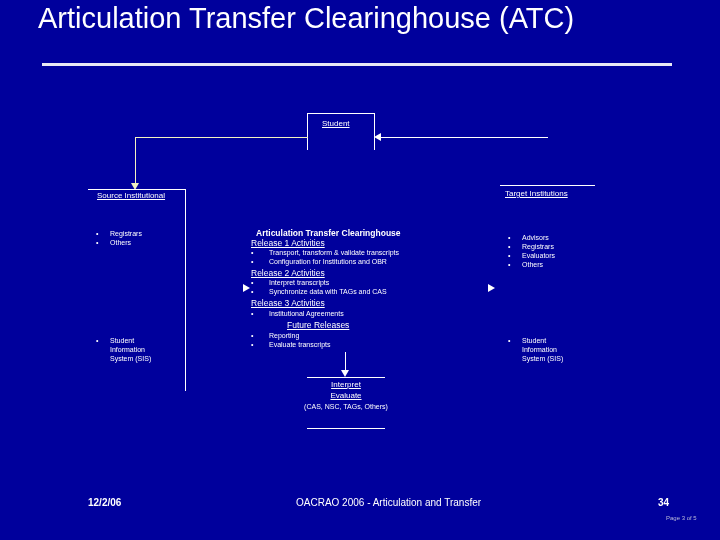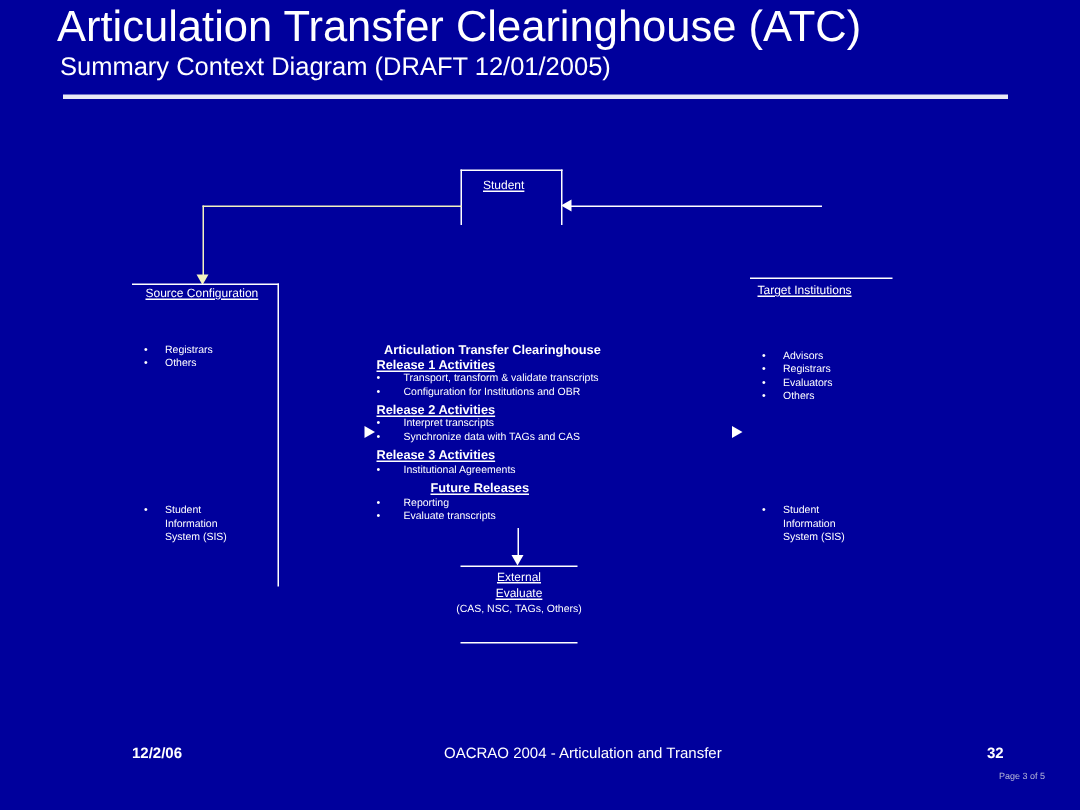--- a/index.html
+++ b/index.html
@@ -156,21 +156,21 @@
     top: 228px;
     font-size: 8.5px;
     font-weight: bold;
     color: #ffffff;
     white-space: nowrap;
   }
   .rel-head {
     position: absolute;
     left: 251px;
     font-size: 8.5px;
-    font-weight: bold;
+    font-weight: normal;
     color: #ffffff;
     text-decoration: underline;
     white-space: nowrap;
   }
   .rel-item {
     position: absolute;
     left: 251px;
     font-size: 7px;
     color: #ffffff;
     white-space: nowrap;
@@ -238,35 +238,34 @@
     color: #b9b9d8;
     white-space: nowrap;
   }
 </style>
 </head>
 <body>
 
 <div id="slide">
 
   <div class="title">Articulation Transfer Clearinghouse (ATC)</div>
-  <div class="subtitle">Summary Context Diagram (DRAFT 12/01/2005)</div>
   <div class="header-rule"></div>
 
   <div id="student-box"></div>
   <div id="student-box-label">Student</div>
 
   <div class="line-h gold" style="left:135px; top:137px; width:173px;"></div>
   <div class="line-v gold" style="left:135px; top:137px; height:48px;"></div>
   <div class="arrow-down gold" style="left:131px; top:183px;"></div>
 
   <div class="line-h" style="left:379px; top:137px; width:169px;"></div>
   <div class="arrow-left" style="left:374px; top:133px;"></div>
 
   <div id="source-box"></div>
-  <div id="source-title" class="box-label">Source Configuration</div>
+  <div id="source-title" class="box-label">Source Institutional</div>
 
   <div class="bullet-row src-b1">
     <span class="dot">•</span><span>Registrars</span>
   </div>
   <div class="bullet-row src-b2">
     <span class="dot">•</span><span>Others</span>
   </div>
   <div class="bullet-row src-b3" style="line-height:9px;">
     <span class="dot">•</span><span>Student</span><br>
     <span class="dot"></span><span>Information</span><br>
@@ -324,22 +323,22 @@
   <div class="rel-item" style="top:341px;">
     <span class="dot">•</span><span>Evaluate transcripts</span>
   </div>
 
   <div class="arrow-right" style="left:243px; top:284px;"></div>
   <div class="arrow-right" style="left:488px; top:284px;"></div>
 
   <div class="line-v" style="left:345px; top:352px; height:21px;"></div>
   <div class="arrow-down" style="left:341px; top:370px;"></div>
   <div id="external-box"></div>
-  <div id="ext-line1">External</div>
+  <div id="ext-line1">Interpret</div>
   <div id="ext-line2">Evaluate</div>
   <div id="ext-line3">(CAS, NSC, TAGs, Others)</div>
 
   <div class="footer-text" id="footer-date">12/2/06</div>
-  <div class="footer-text" id="footer-center">OACRAO 2004 - Articulation and Transfer</div>
-  <div class="footer-text" id="footer-number">32</div>
+  <div class="footer-text" id="footer-center">OACRAO 2006 - Articulation and Transfer</div>
+  <div class="footer-text" id="footer-number">34</div>
   <div id="page-indicator">Page 3 of 5</div>
 
 </div>
 
 </body></html>

